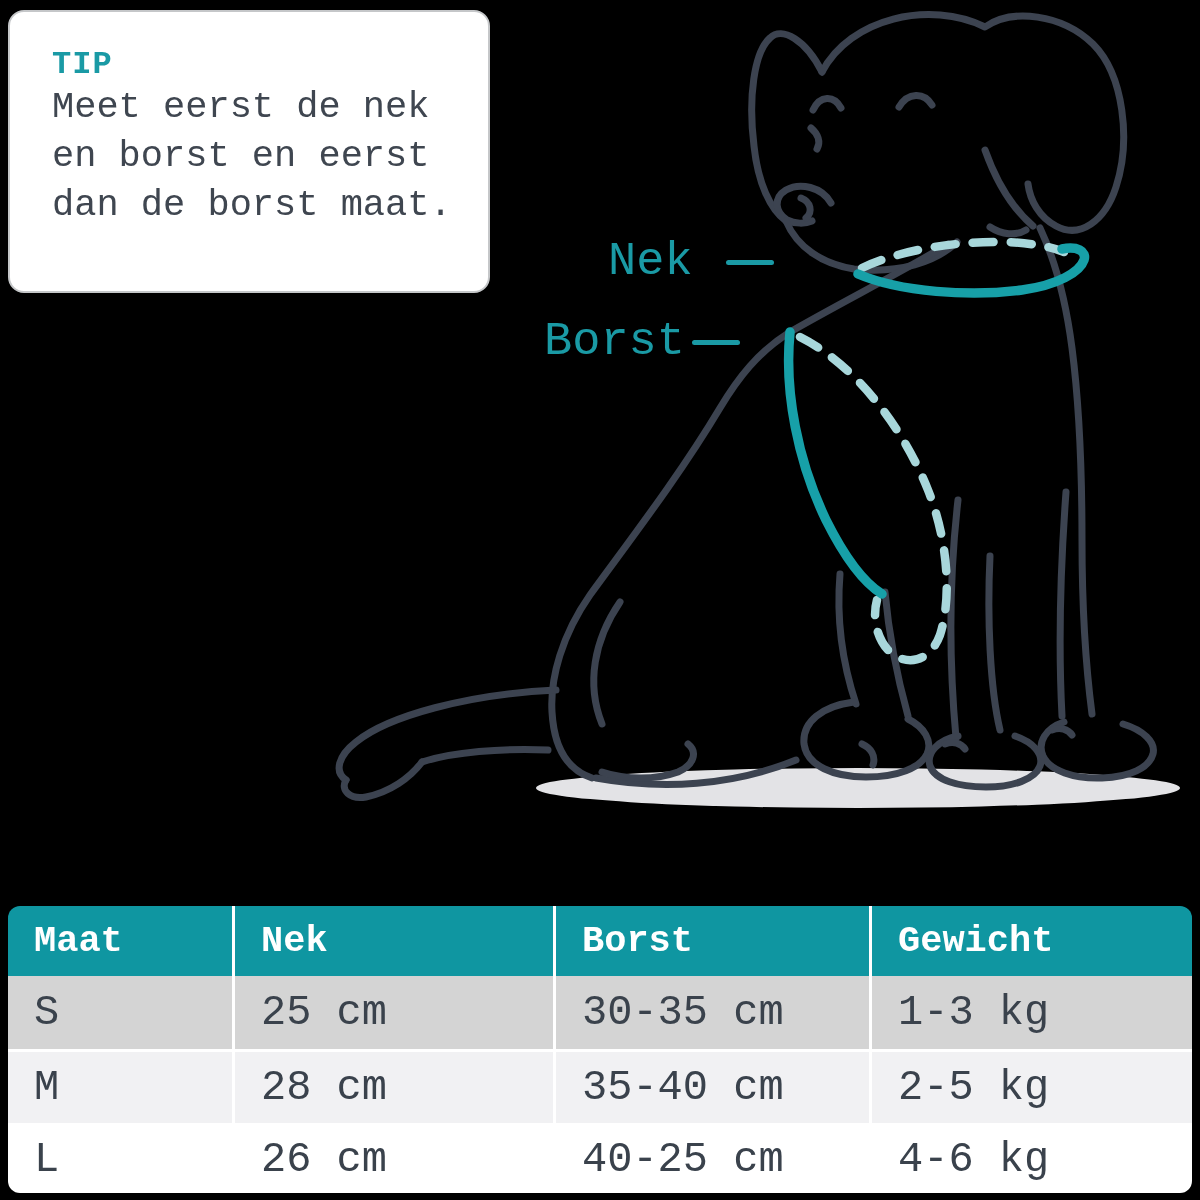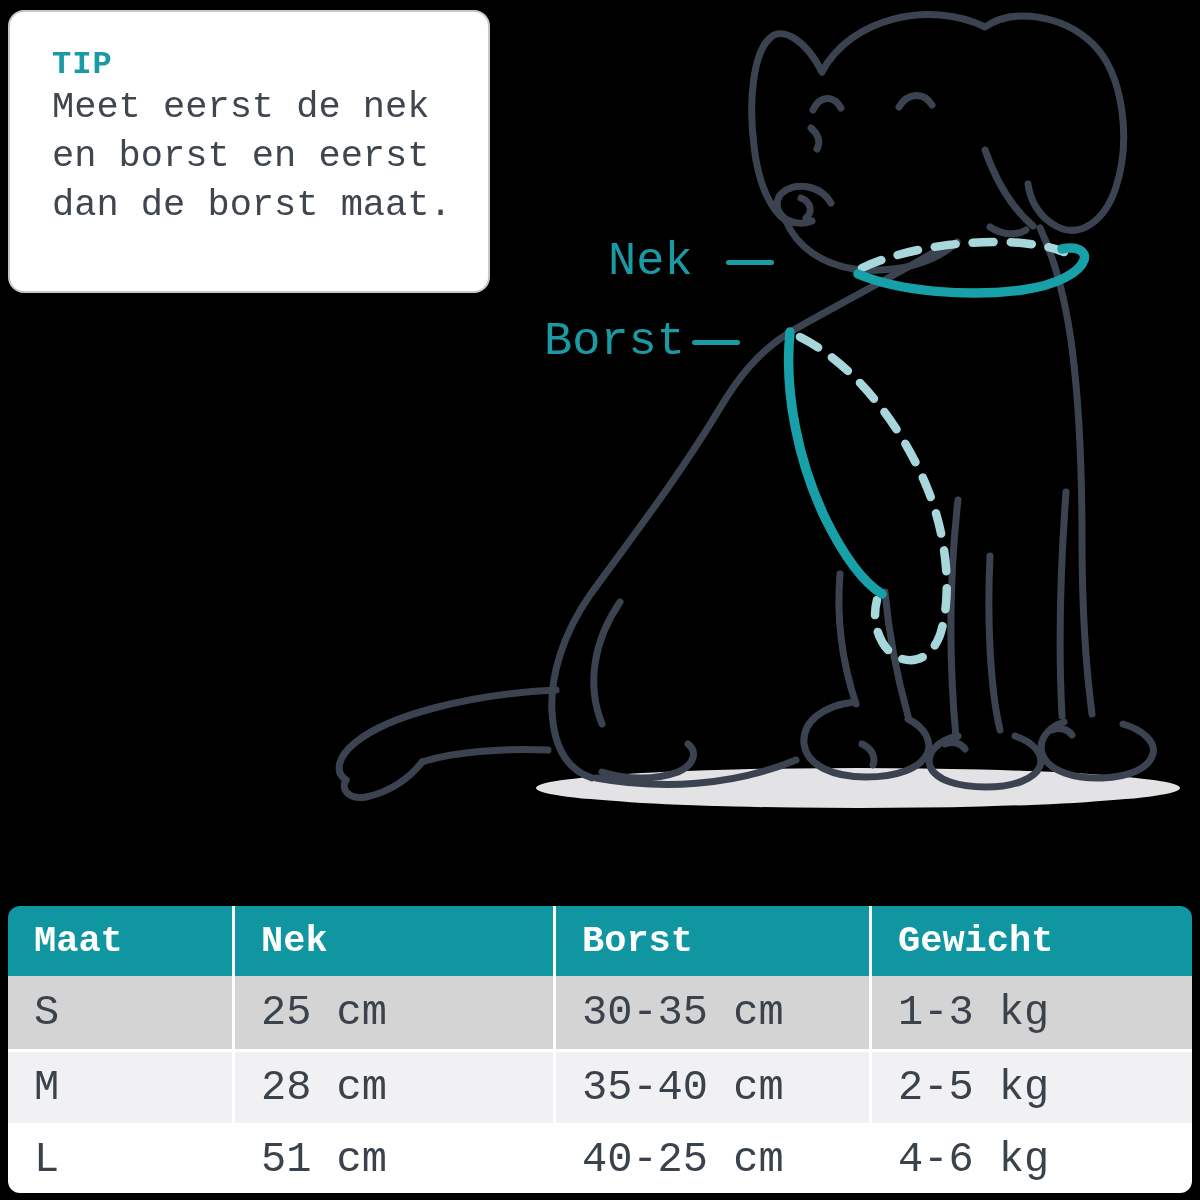--- a/index.html
+++ b/index.html
@@ -137,19 +137,19 @@
       <div class="t-cell c4">1-3 kg</div>
     </div>
     <div class="t-row row-m">
       <div class="t-cell c1">M</div>
       <div class="t-cell c2">28 cm</div>
       <div class="t-cell c3">35-40 cm</div>
       <div class="t-cell c4">2-5 kg</div>
     </div>
     <div class="t-row row-l">
       <div class="t-cell c1">L</div>
-      <div class="t-cell c2">51 cm</div>
+      <div class="t-cell c2">26 cm</div>
       <div class="t-cell c3">40-25 cm</div>
       <div class="t-cell c4">4-6 kg</div>
     </div>
   </div>
 
 </div>
 
 </body></html>

